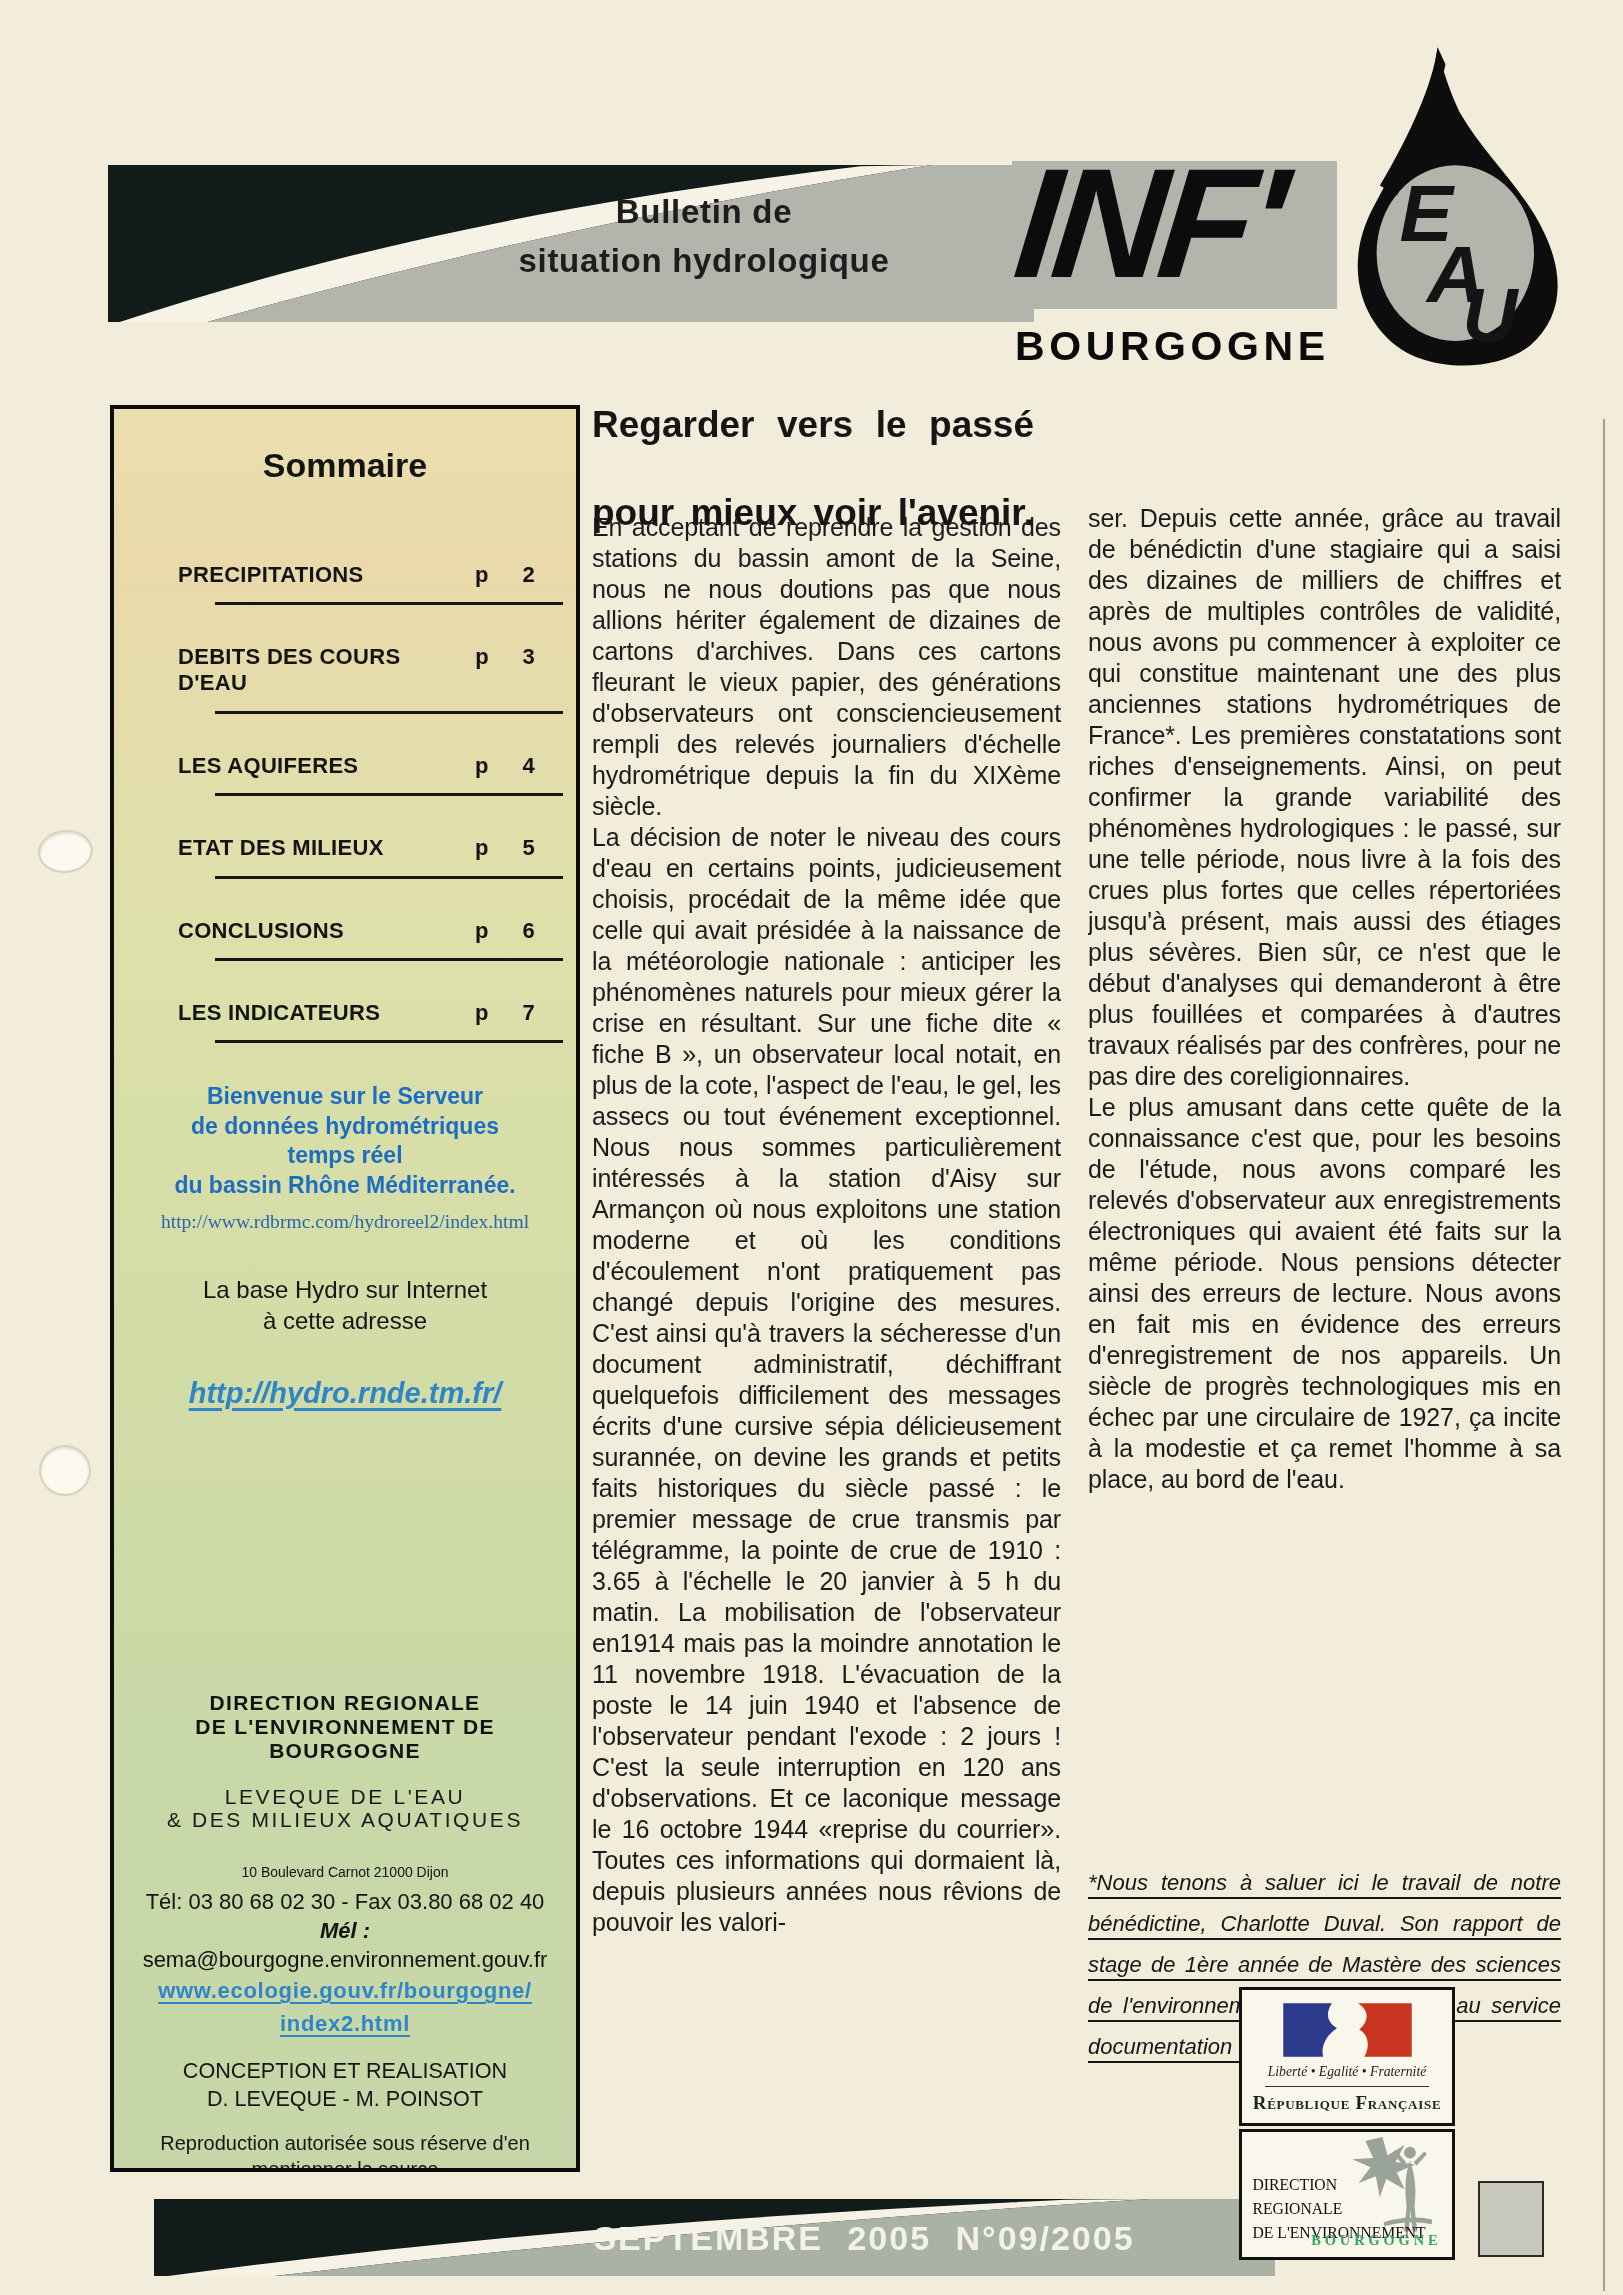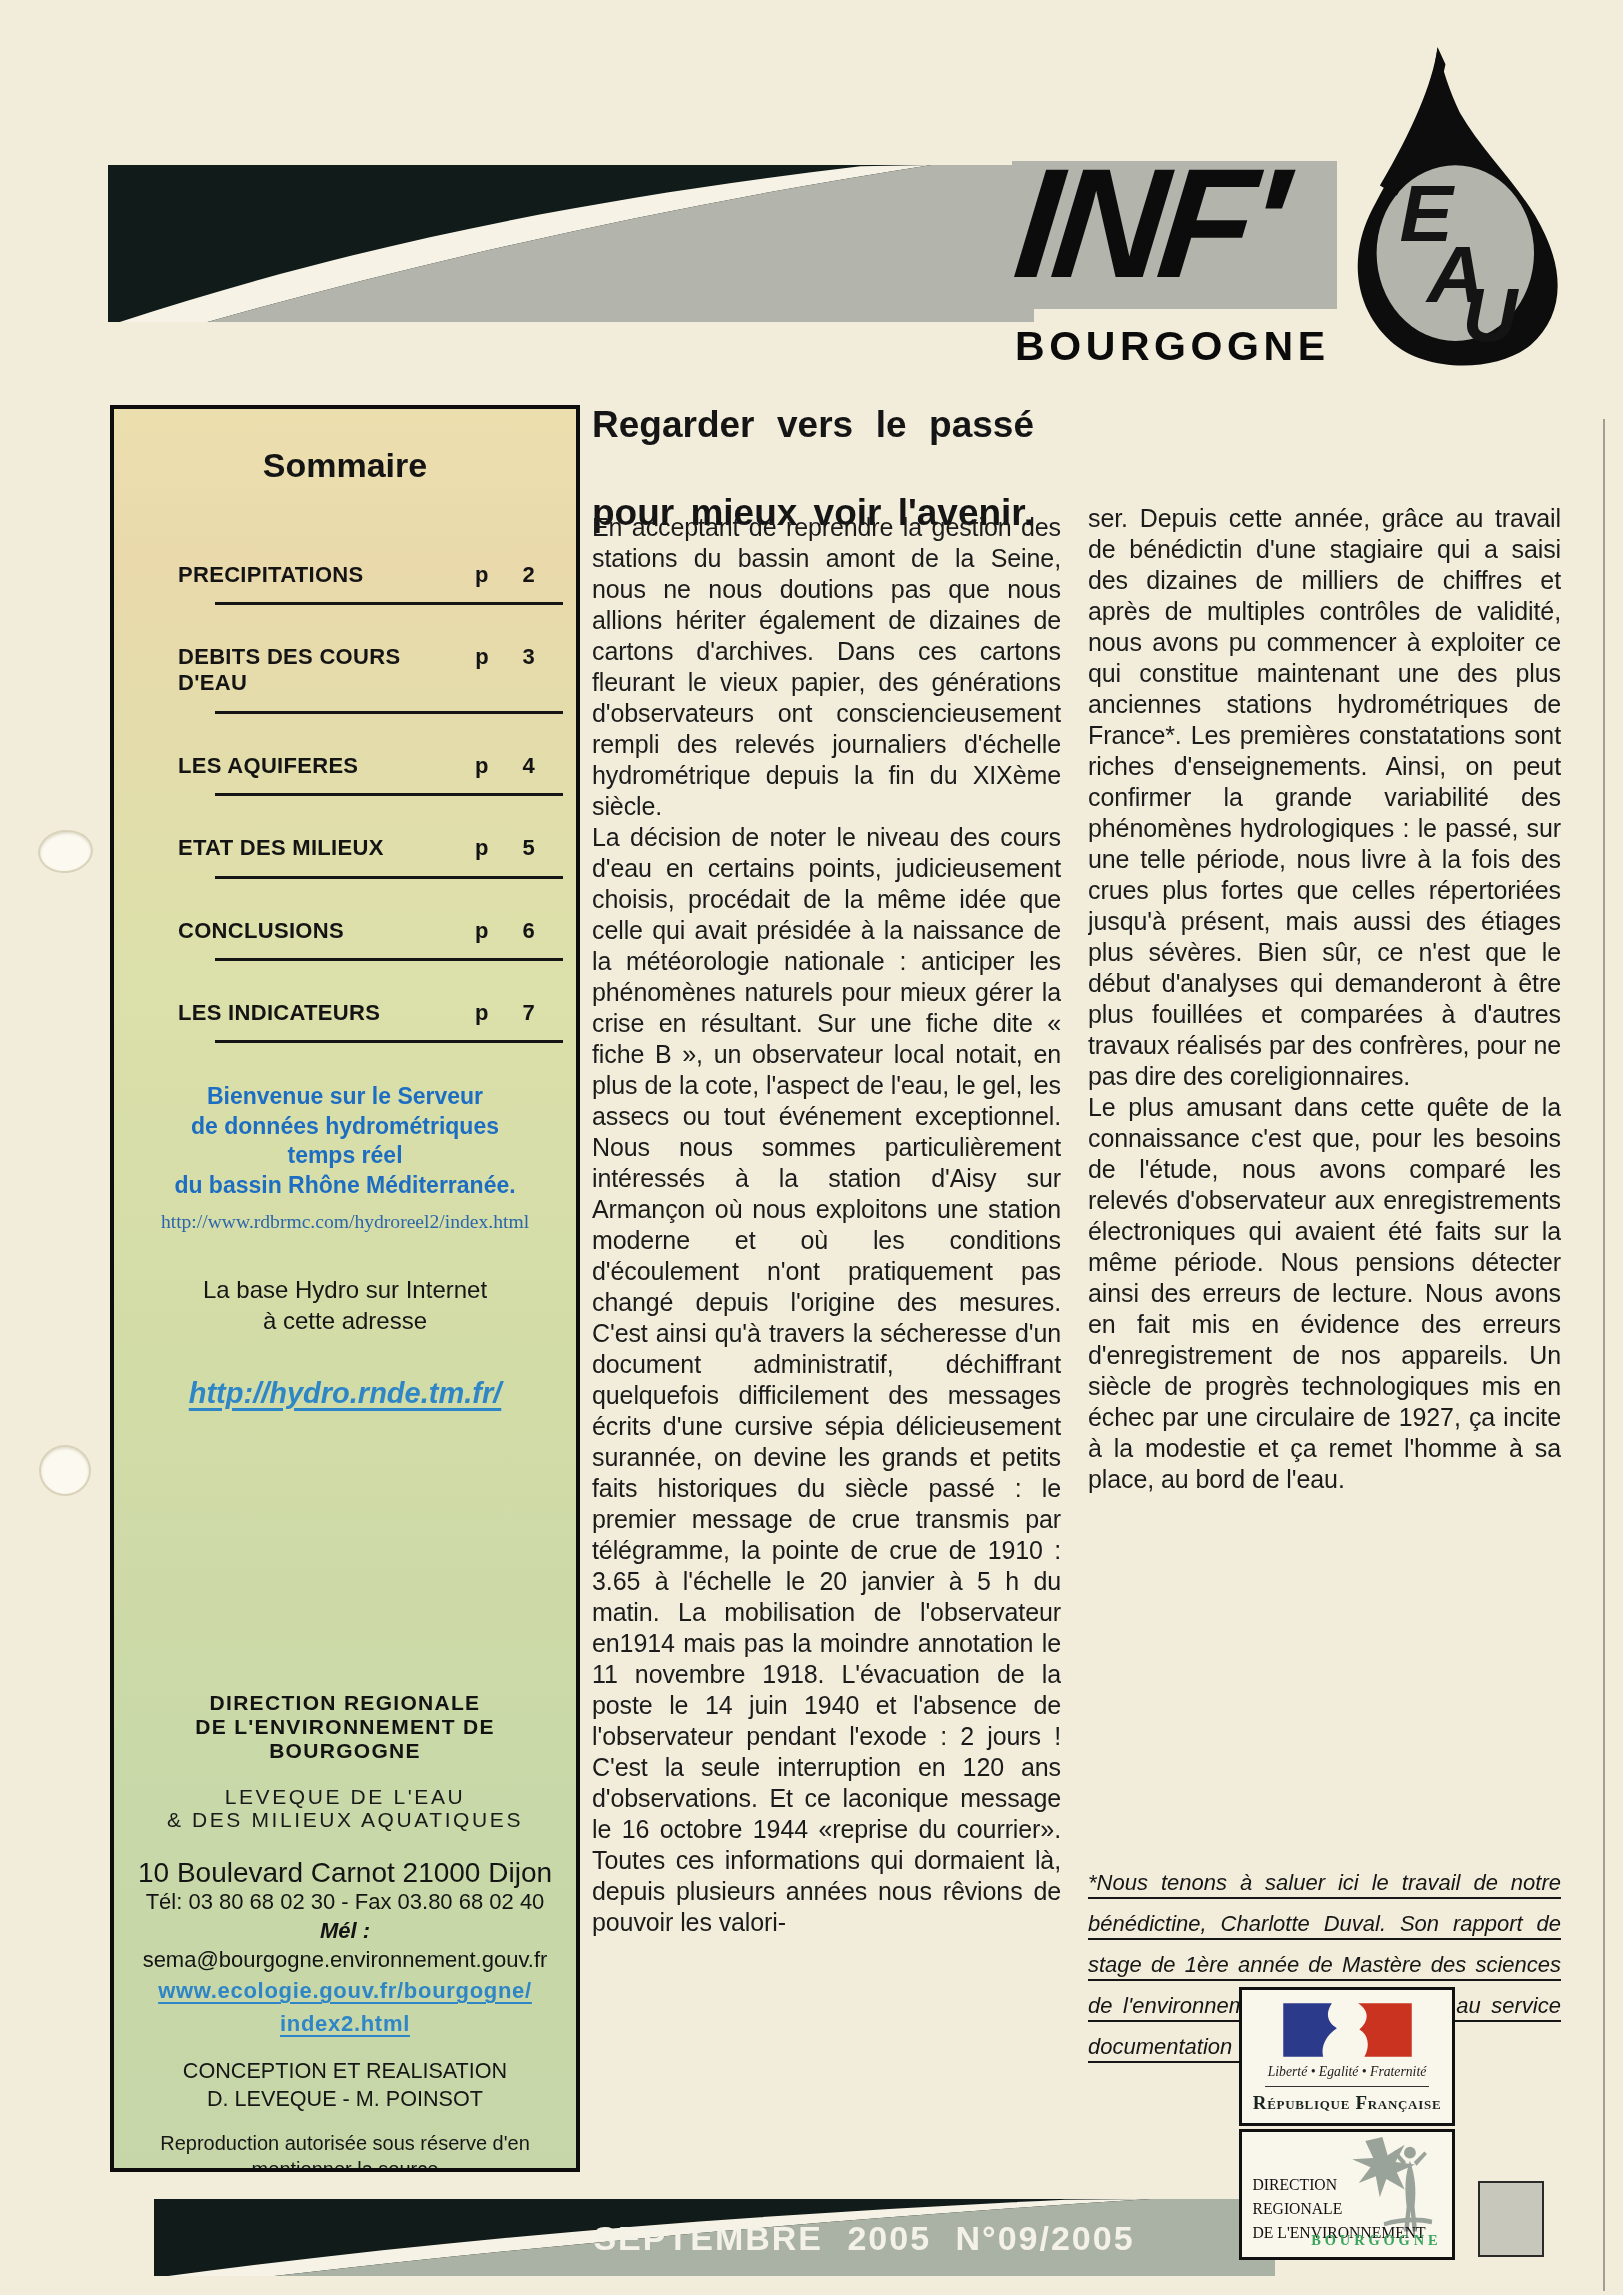--- a/index.html
+++ b/index.html
@@ -71,21 +71,21 @@
   .server-block{margin-top:17px; color:var(--accent_blue,#1d6ec2); font-weight:bold; font-size:23px; line-height:29.5px;}
   .server-url{margin-top:10.5px; font-family:"Liberation Serif", serif; color:var(--serif_blue,#2b66ab); font-size:19.6px;}
   .hydro-text{margin-top:41px; font-size:24px; line-height:31px; color:#161616;}
   .hydro-link{
     display:inline-block; margin-top:41px; color:var(--link_blue,#2e86c7);
     font-weight:bold; font-style:italic; font-size:29px;
     text-decoration:underline; text-decoration-thickness:2.6px; text-underline-offset:5.2px;
   }
   .org-heading{margin-top:281px; font-weight:bold; font-size:21px; line-height:24px; letter-spacing:1.3px; color:#131313;}
   .org-service{margin-top:22px; font-size:21px; line-height:23.6px; letter-spacing:2.6px; color:#1a1a1a;}
-  .org-address{margin-top:26px; font-size:28px; line-height:29px; color:#141414;}
+  .org-address{margin-top:26px; font-size:14px; line-height:29px; color:#141414;}
   .org-tel{font-size:22px; line-height:29px; color:#141414;}
   .org-mel{font-size:22px; line-height:29px; font-weight:bold; font-style:italic; color:#141414;}
   .org-email{font-size:22px; line-height:29px; color:#141414;}
   .org-link{
     display:block; color:var(--link_blue,#2e86c7); font-weight:bold; font-size:22px; line-height:33px;
     letter-spacing:0.7px; text-decoration:underline; text-decoration-thickness:2px; text-underline-offset:3.9px;
   }
   .org-conception{margin-top:17px; font-size:21.6px; line-height:27.5px; color:#161616;}
   .org-repro{margin-top:18.3px; font-size:20px; line-height:26px; color:#161616;}
 
@@ -147,20 +147,24 @@
   <div class="edge-line"></div>
   <div class="hole hole1"></div>
   <div class="hole hole2"></div>
 
   <div class="banner banner-header">
     <svg viewBox="0 0 1415 240" preserveAspectRatio="none">
       <rect x="0" y="0" width="1415" height="240" fill="var(--banner_dark,#111b1a)"></rect>
       <path d="M 18 240 C 400 115 760 48 1150 2 L 1258 0 C 880 58 500 142 152 240 Z" fill="#f6f3e6"></path>
       <path d="M 152 240 C 500 142 880 58 1258 0 L 1415 0 L 1415 240 L 152 240 Z" fill="var(--banner_gray,#b3b5ad)"></path>
     </svg>
+    <div class="banner-title">
+      <div>Bulletin de</div>
+      <div>situation hydrologique</div>
+    </div>
   </div>
 
   <div class="inf-rect"></div>
   <div class="inf-text">INF'</div>
   <div class="bourgogne-text">BOURGOGNE</div>
   <svg class="drop" viewBox="0 0 366 500">
     <path d="M 158 4 C 166 40 176 70 192 104 C 230 170 290 220 322 290 C 352 355 348 415 300 458 C 250 500 140 502 86 452 C 30 400 22 322 58 252 C 95 180 138 120 150 52 Z" fill="#0d0d0d"></path>
     <ellipse cx="185" cy="318" rx="120" ry="134" fill="var(--banner_gray,#b3b5ad)"></ellipse>
     <text x="100" y="300" font-family="Liberation Sans, sans-serif" font-size="122" font-weight="bold" font-style="italic" fill="#141414">E</text>
     <text x="142" y="392" font-family="Liberation Sans, sans-serif" font-size="122" font-weight="bold" font-style="italic" fill="#141414">A</text>

